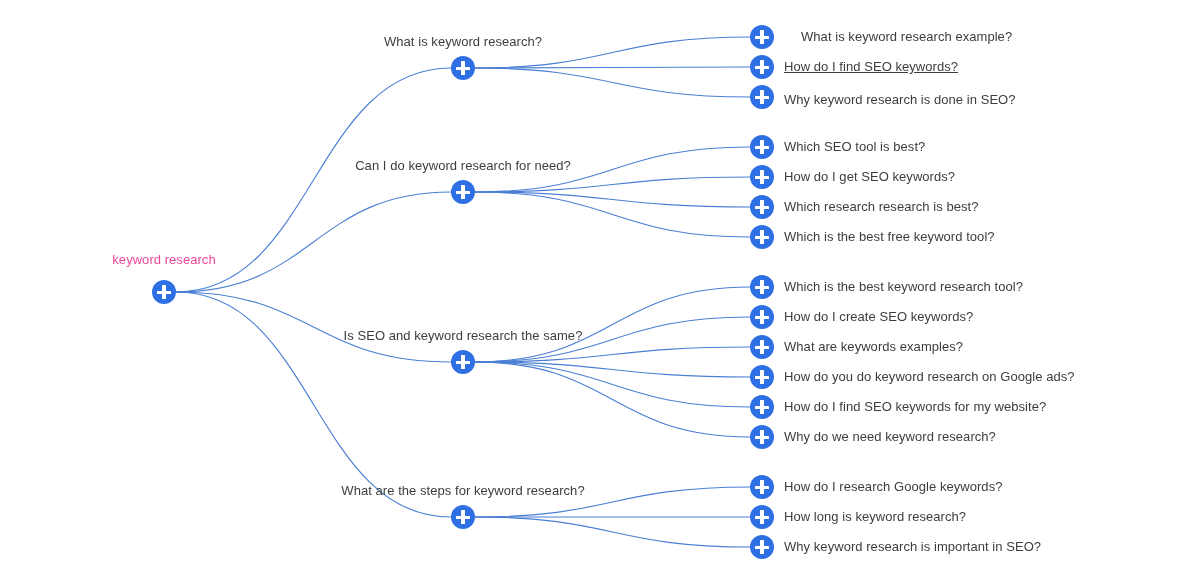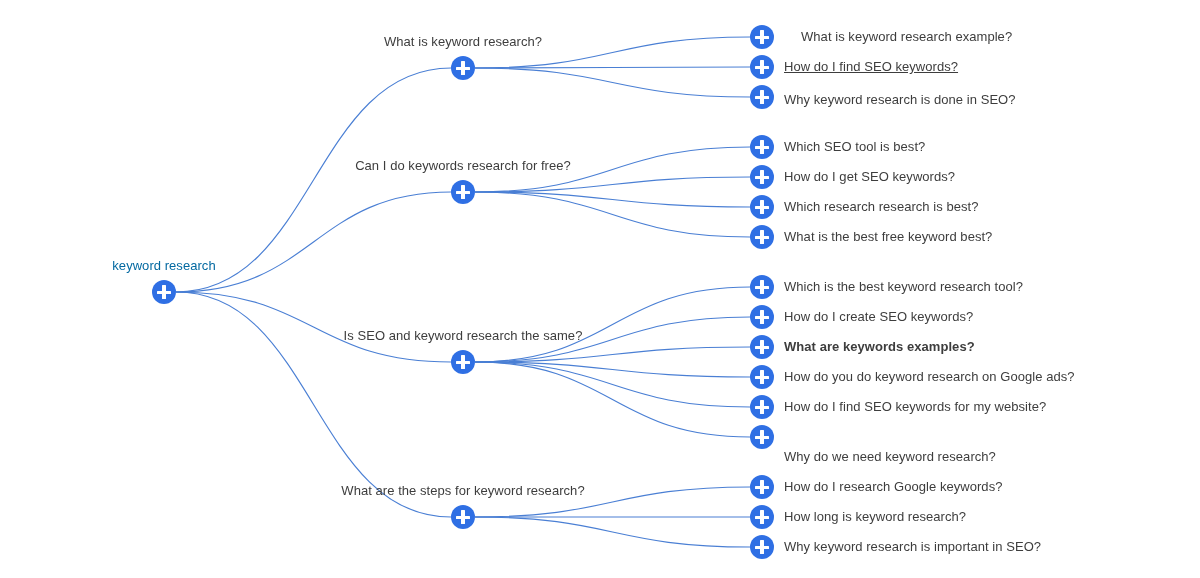--- a/index.html
+++ b/index.html
@@ -92,21 +92,21 @@
       <path d="M 176 292 C 313.5 292, 313.5 517, 451 517" fill="none" stroke="#4a7fd4" stroke-width="1.15"></path>
       <path d="M 475 517 C 612.5 517, 612.5 487, 750 487" fill="none" stroke="#4a7fd4" stroke-width="1.15"></path>
       <path d="M 475 517 C 612.5 517, 612.5 517, 750 517" fill="none" stroke="#4a7fd4" stroke-width="1.15"></path>
       <path d="M 475 517 C 612.5 517, 612.5 547, 750 547" fill="none" stroke="#4a7fd4" stroke-width="1.15"></path>
     </svg>
   <div id="nodes-layer">
       <div class="node" style="left: 164px; top: 292px; background: rgb(47, 111, 228);">
         <span class="plus-h" style="background: rgb(255, 255, 255);"></span>
         <span class="plus-v" style="background: rgb(255, 255, 255);"></span>
       </div>
-      <div class="label label-above" style="left: 164px; top: 274px; color: #0369a1;">keyword research</div>
+      <div class="label label-above" style="left: 164px; top: 268px; color: #ec4899;">keyword research</div>
       <div class="node" style="left: 463px; top: 68px; background: rgb(47, 111, 228);">
         <span class="plus-h" style="background: rgb(255, 255, 255);"></span>
         <span class="plus-v" style="background: rgb(255, 255, 255);"></span>
       </div>
       <div class="label label-above" style="left: 463px; top: 50px; color: rgb(61, 61, 61);">What is keyword research?</div>
       <div class="node" style="left: 762px; top: 37px; background: rgb(47, 111, 228);">
         <span class="plus-h" style="background: rgb(255, 255, 255);"></span>
         <span class="plus-v" style="background: rgb(255, 255, 255);"></span>
       </div>
       <div class="label label-right" style="left: 757px; top: 37px; color: rgb(61, 61, 61); margin-left: 44px;">What is keyword research example?</div>
@@ -117,76 +117,76 @@
       <div class="label label-right" style="left: 784px; top: 67px; color: rgb(61, 61, 61); text-decoration: underline;">How do I find SEO keywords?</div>
       <div class="node" style="left: 762px; top: 97px; background: rgb(47, 111, 228);">
         <span class="plus-h" style="background: rgb(255, 255, 255);"></span>
         <span class="plus-v" style="background: rgb(255, 255, 255);"></span>
       </div>
       <div class="label label-right" style="left: 784px; top: 100px; color: rgb(61, 61, 61);">Why keyword research is done in SEO?</div>
       <div class="node" style="left: 463px; top: 192px; background: rgb(47, 111, 228);">
         <span class="plus-h" style="background: rgb(255, 255, 255);"></span>
         <span class="plus-v" style="background: rgb(255, 255, 255);"></span>
       </div>
-      <div class="label label-above" style="left: 463px; top: 174px; color: rgb(61, 61, 61);">Can I do keywords research for free?</div>
+      <div class="label label-above" style="left: 463px; top: 174px; color: rgb(61, 61, 61);">Can I do keyword research for need?</div>
       <div class="node" style="left: 762px; top: 147px; background: rgb(47, 111, 228);">
         <span class="plus-h" style="background: rgb(255, 255, 255);"></span>
         <span class="plus-v" style="background: rgb(255, 255, 255);"></span>
       </div>
       <div class="label label-right" style="left: 784px; top: 147px; color: rgb(61, 61, 61);">Which SEO tool is best?</div>
       <div class="node" style="left: 762px; top: 177px; background: rgb(47, 111, 228);">
         <span class="plus-h" style="background: rgb(255, 255, 255);"></span>
         <span class="plus-v" style="background: rgb(255, 255, 255);"></span>
       </div>
       <div class="label label-right" style="left: 784px; top: 177px; color: rgb(61, 61, 61);">How do I get SEO keywords?</div>
       <div class="node" style="left: 762px; top: 207px; background: rgb(47, 111, 228);">
         <span class="plus-h" style="background: rgb(255, 255, 255);"></span>
         <span class="plus-v" style="background: rgb(255, 255, 255);"></span>
       </div>
       <div class="label label-right" style="left: 784px; top: 207px; color: rgb(61, 61, 61);">Which research research is best?</div>
       <div class="node" style="left: 762px; top: 237px; background: rgb(47, 111, 228);">
         <span class="plus-h" style="background: rgb(255, 255, 255);"></span>
         <span class="plus-v" style="background: rgb(255, 255, 255);"></span>
       </div>
-      <div class="label label-right" style="left: 784px; top: 237px; color: rgb(61, 61, 61);">What is the best free keyword best?</div>
+      <div class="label label-right" style="left: 784px; top: 237px; color: rgb(61, 61, 61);">Which is the best free keyword tool?</div>
       <div class="node" style="left: 463px; top: 362px; background: rgb(47, 111, 228);">
         <span class="plus-h" style="background: rgb(255, 255, 255);"></span>
         <span class="plus-v" style="background: rgb(255, 255, 255);"></span>
       </div>
       <div class="label label-above" style="left: 463px; top: 344px; color: rgb(61, 61, 61);">Is SEO and keyword research the same?</div>
       <div class="node" style="left: 762px; top: 287px; background: rgb(47, 111, 228);">
         <span class="plus-h" style="background: rgb(255, 255, 255);"></span>
         <span class="plus-v" style="background: rgb(255, 255, 255);"></span>
       </div>
       <div class="label label-right" style="left: 784px; top: 287px; color: rgb(61, 61, 61);">Which is the best keyword research tool?</div>
       <div class="node" style="left: 762px; top: 317px; background: rgb(47, 111, 228);">
         <span class="plus-h" style="background: rgb(255, 255, 255);"></span>
         <span class="plus-v" style="background: rgb(255, 255, 255);"></span>
       </div>
       <div class="label label-right" style="left: 784px; top: 317px; color: rgb(61, 61, 61);">How do I create SEO keywords?</div>
       <div class="node" style="left: 762px; top: 347px; background: rgb(47, 111, 228);">
         <span class="plus-h" style="background: rgb(255, 255, 255);"></span>
         <span class="plus-v" style="background: rgb(255, 255, 255);"></span>
       </div>
-      <div class="label label-right" style="left: 784px; top: 347px; color: rgb(61, 61, 61); font-weight: bold;">What are keywords examples?</div>
+      <div class="label label-right" style="left: 784px; top: 347px; color: rgb(61, 61, 61);">What are keywords examples?</div>
       <div class="node" style="left: 762px; top: 377px; background: rgb(47, 111, 228);">
         <span class="plus-h" style="background: rgb(255, 255, 255);"></span>
         <span class="plus-v" style="background: rgb(255, 255, 255);"></span>
       </div>
       <div class="label label-right" style="left: 784px; top: 377px; color: rgb(61, 61, 61);">How do you do keyword research on Google ads?</div>
       <div class="node" style="left: 762px; top: 407px; background: rgb(47, 111, 228);">
         <span class="plus-h" style="background: rgb(255, 255, 255);"></span>
         <span class="plus-v" style="background: rgb(255, 255, 255);"></span>
       </div>
       <div class="label label-right" style="left: 784px; top: 407px; color: rgb(61, 61, 61);">How do I find SEO keywords for my website?</div>
       <div class="node" style="left: 762px; top: 437px; background: rgb(47, 111, 228);">
         <span class="plus-h" style="background: rgb(255, 255, 255);"></span>
         <span class="plus-v" style="background: rgb(255, 255, 255);"></span>
       </div>
-      <div class="label label-right" style="left: 784px; top: 437px; color: rgb(61, 61, 61); margin-top: 20px;">Why do we need keyword research?</div>
+      <div class="label label-right" style="left: 784px; top: 437px; color: rgb(61, 61, 61);">Why do we need keyword research?</div>
       <div class="node" style="left: 463px; top: 517px; background: rgb(47, 111, 228);">
         <span class="plus-h" style="background: rgb(255, 255, 255);"></span>
         <span class="plus-v" style="background: rgb(255, 255, 255);"></span>
       </div>
       <div class="label label-above" style="left: 463px; top: 499px; color: rgb(61, 61, 61); text-align: center;">What are the steps for keyword research?</div>
       <div class="node" style="left: 762px; top: 487px; background: rgb(47, 111, 228);">
         <span class="plus-h" style="background: rgb(255, 255, 255);"></span>
         <span class="plus-v" style="background: rgb(255, 255, 255);"></span>
       </div>
       <div class="label label-right" style="left: 784px; top: 487px; color: rgb(61, 61, 61); text-align: right;">How do I research Google keywords?</div>

